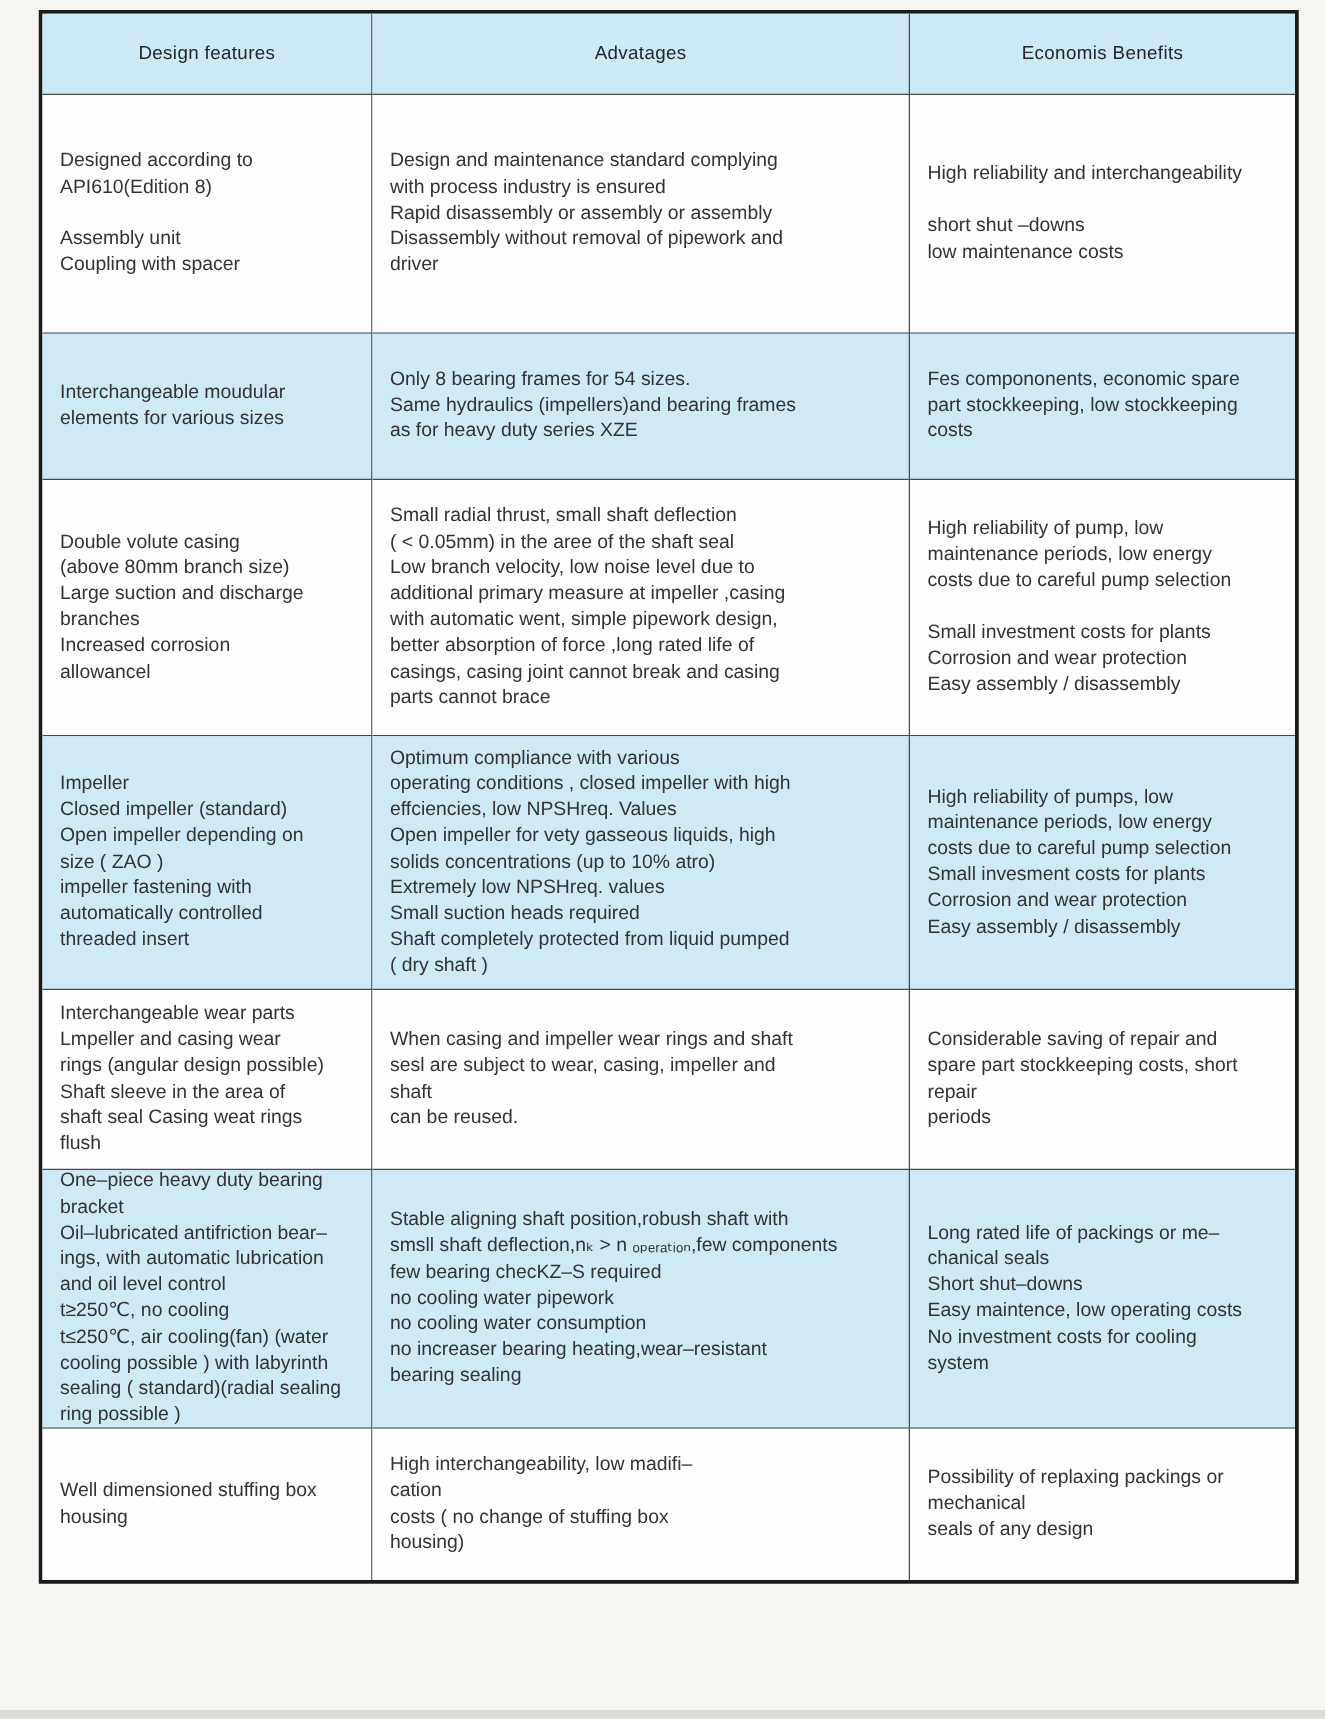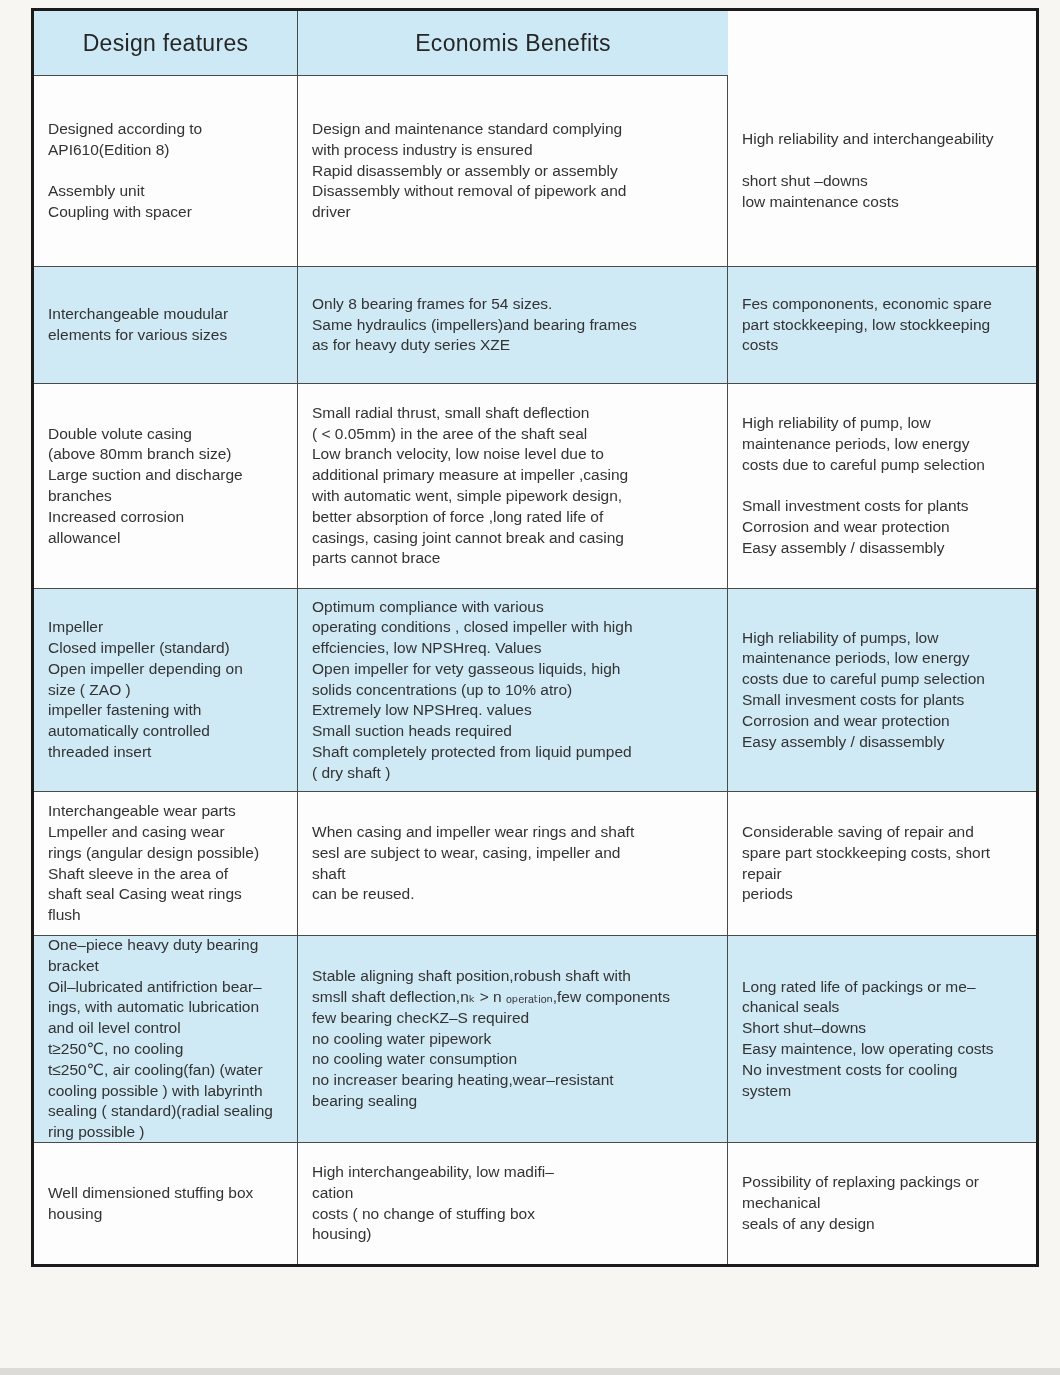--- a/index.html
+++ b/index.html
@@ -25,21 +25,21 @@
     font-size:15.5px;
     line-height:1.34;
     color:#333333;
     display:flex;flex-direction:column;justify-content:center;
     overflow:hidden;
   }
   .t-row .cell:last-child{border-right:none;}
   .t-row:last-child .cell{border-bottom:none;}
   .t-row.header .cell{
     background:#cde9f5;
-    font-size:23px;
+    font-size:15px;
     color:#262626;
     letter-spacing:.3px;
     align-items:center;justify-content:center;
     text-align:left;
     padding:0;
   }
   .t-row.shaded .cell{background:#cfe9f5;}
   .t-row.plain .cell{background:#fdfdfd;}
   .hh{height:65px;}
   .h1{height:191px;}
@@ -54,20 +54,21 @@
     background:#dddbd8;
   }
 </style>
 </head>
 <body>
 
 <div class="spec-table">
 
   <div class="t-row header">
     <div class="cell hh">Design features</div>
+    <div class="cell hh">Advatages</div>
     <div class="cell hh">Economis Benefits</div>
   </div>
 
   <div class="t-row plain">
     <div class="cell h1">Designed according to
 API610(Edition 8)
 
 Assembly unit
 Coupling  with spacer</div>
     <div class="cell h1">Design and maintenance standard complying

